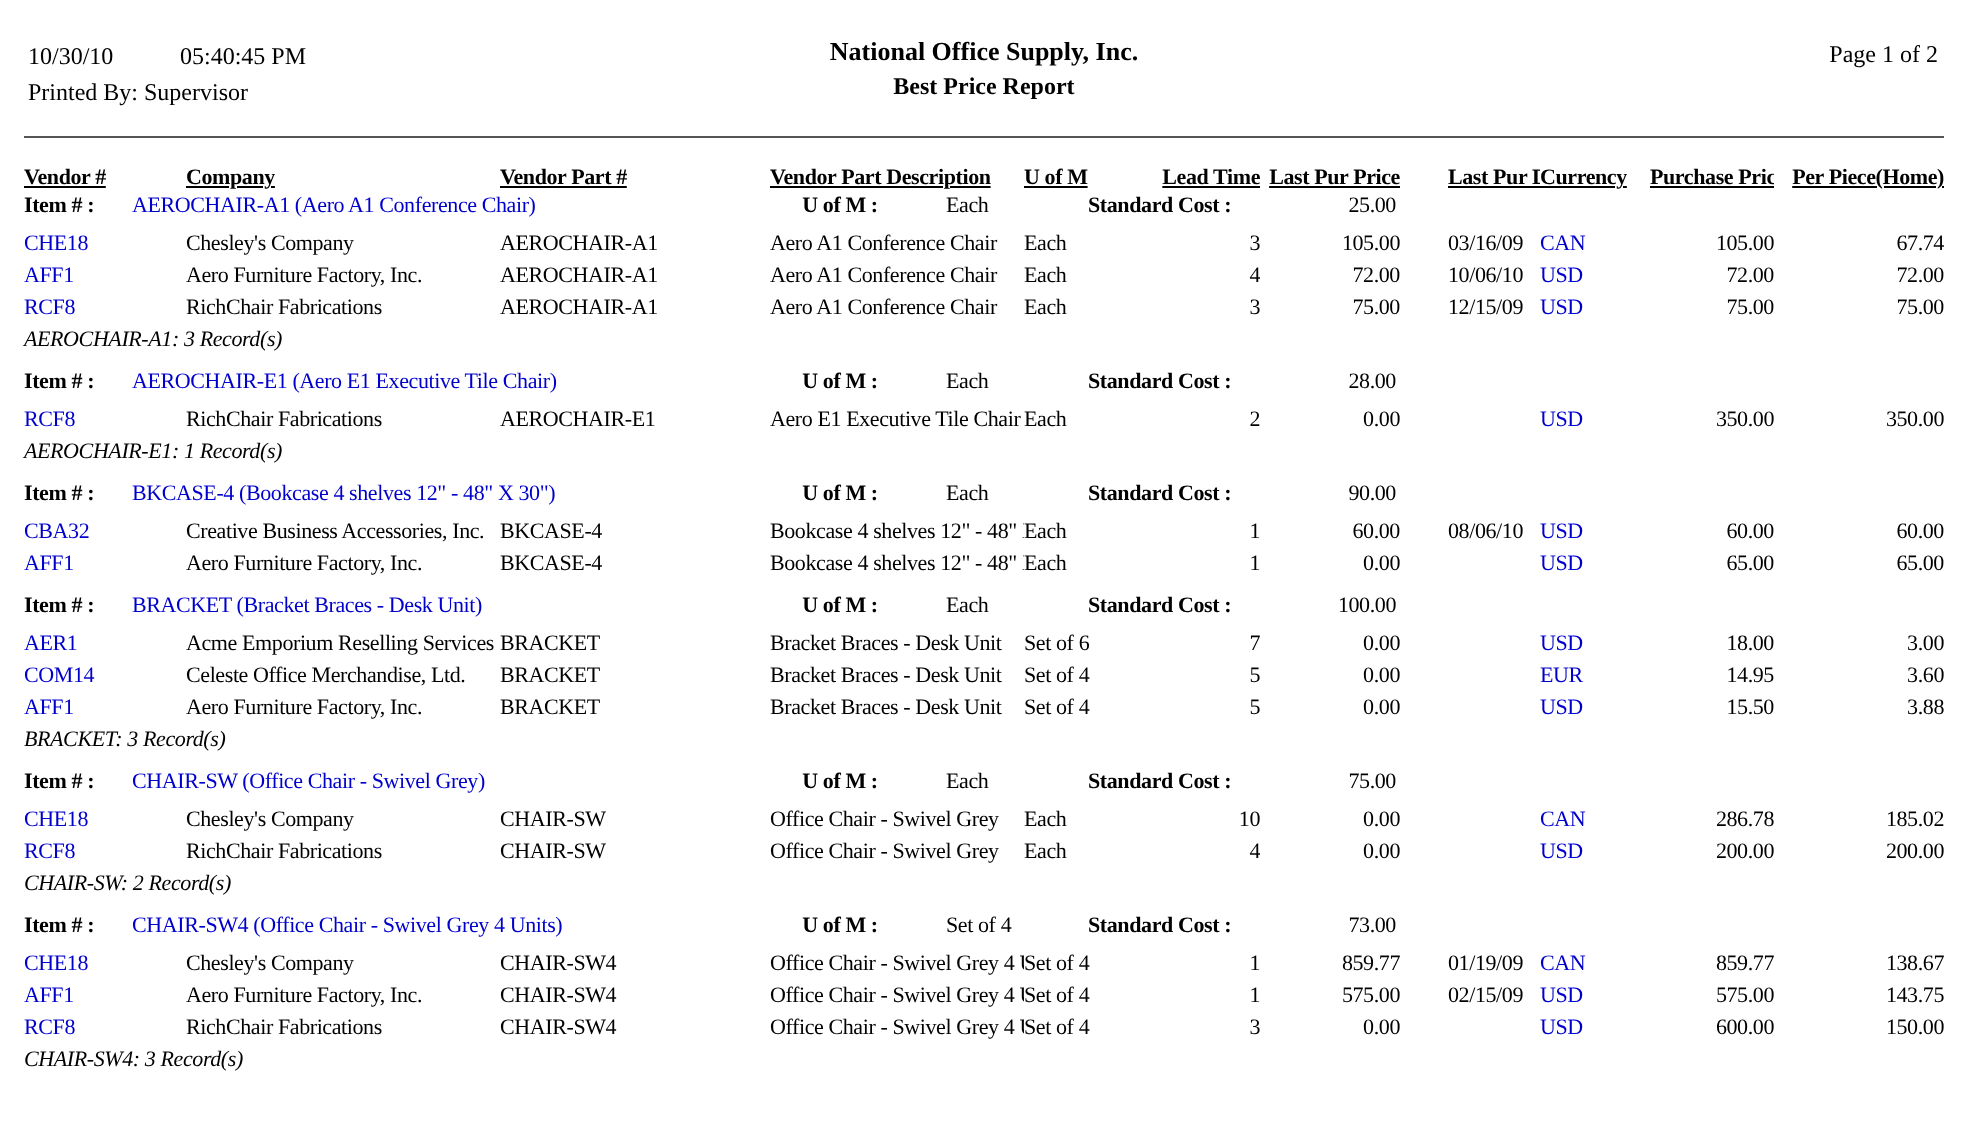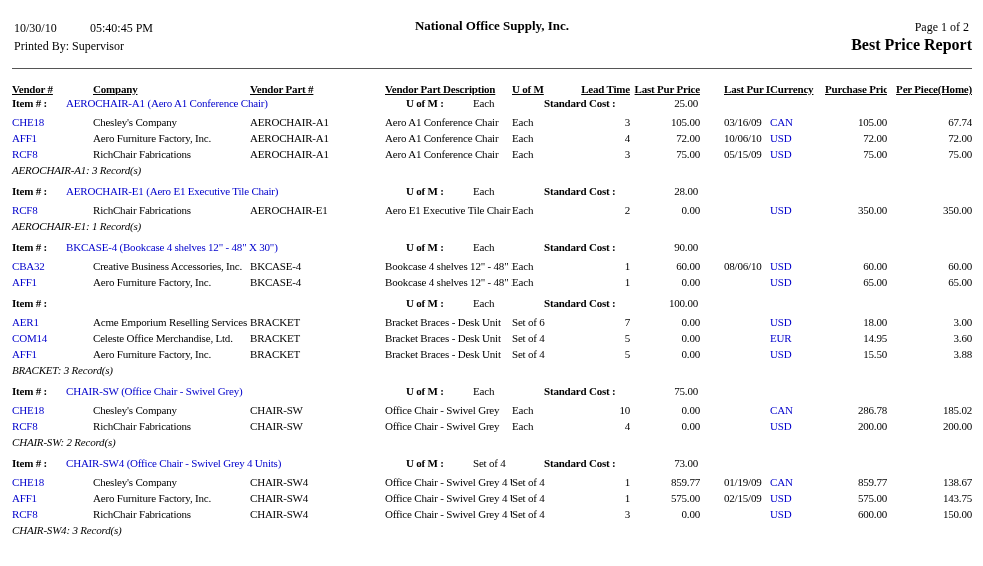--- a/index.html
+++ b/index.html
@@ -12,21 +12,21 @@
   .report { padding:12px 11px 0 12px; }
 
   
   .page-head { position:relative; height:52px; }
   .page-head span { position:absolute; white-space:nowrap; }
   .ph-date   { left:2px;  top:9px; }
   .ph-time   { left:78px; top:9px; }
   .ph-company{ left:0; right:0; top:6px; text-align:center; font-weight:bold; font-size:13px; }
   .ph-page   { right:3px; top:8px; }
   .ph-printed{ left:2px;  top:27px; }
-  .ph-title  { left:0; right:0; top:24px; text-align:right; font-weight:bold; font-size:16px; }
+  .ph-title  { left:0; right:0; top:24px; text-align:center; font-weight:bold; font-size:12px; }
   .head-rule { border:0; border-top:1px solid #555; margin:4px 0 0 0; }
 
   
   .tbl { margin-top:13px; font-size:11px; letter-spacing:-0.2px; }
   .row {
     display:grid;
     grid-template-columns:81px 157px 135px 127px 58px 60px 70px 70px 55px 62px 85px;
     height:16px; line-height:15px; align-items:baseline;
   }
   .cell { white-space:nowrap; overflow:hidden; }
@@ -35,21 +35,21 @@
   .head-row { font-weight:bold; height:14px; }
   .head-row .cell > i { font-style:normal; text-decoration:underline; }
   .link { color:#0000CC; }
 
   
   .group { margin-bottom:5px; }
   .item-line { position:relative; height:16px; line-height:15px; margin-bottom:3px; }
   .item-line span { position:absolute; top:0; white-space:nowrap; }
   .il-label { left:0; font-weight:bold; }
   .il-name  { left:54px; color:#0000CC; }
-  .il-uofm-label { left:394px; width:62px; text-align:left; font-weight:bold; }
+  .il-uofm-label { left:377px; width:62px; text-align:center; font-weight:bold; }
   .il-uofm-val   { left:461px; }
   .il-std-label  { left:532px; font-weight:bold; }
   .il-std-val    { left:600px; width:86px; text-align:right; }
   .group-foot { height:16px; line-height:15px; font-style:italic; }
 </style>
 </head>
 <body>
 
 <div class="report">
 
@@ -119,21 +119,21 @@
           </div>
 
           <div class="row">
             <span class="cell link">RCF8</span>
             <span class="cell">RichChair Fabrications</span>
             <span class="cell">AEROCHAIR-A1</span>
             <span class="cell">Aero A1 Conference Chair</span>
             <span class="cell">Each</span>
             <span class="cell rt">3</span>
             <span class="cell rt">75.00</span>
-            <span class="cell c-date">05/15/09</span>
+            <span class="cell c-date">12/15/09</span>
             <span class="cell link">USD</span>
             <span class="cell rt">75.00</span>
             <span class="cell rt">75.00</span>
           </div>
         </div>
       <div class="group-foot">AEROCHAIR-A1: 3 Record(s)</div>
     </section>
 
     <section class="group">
       <div class="item-line">
@@ -200,20 +200,21 @@
             <span class="cell link">USD</span>
             <span class="cell rt">65.00</span>
             <span class="cell rt">65.00</span>
           </div>
         </div>
     </section>
 
     <section class="group">
       <div class="item-line">
         <span class="il-label">Item # :</span>
+        <span class="il-name">BRACKET (Bracket Braces - Desk Unit)</span>
         <span class="il-uofm-label">U of M :</span>
         <span class="il-uofm-val">Each</span>
         <span class="il-std-label">Standard Cost :</span>
         <span class="il-std-val">100.00</span>
       </div>
       <div>
 
           <div class="row">
             <span class="cell link">AER1</span>
             <span class="cell">Acme Emporium Reselling Services</span>

